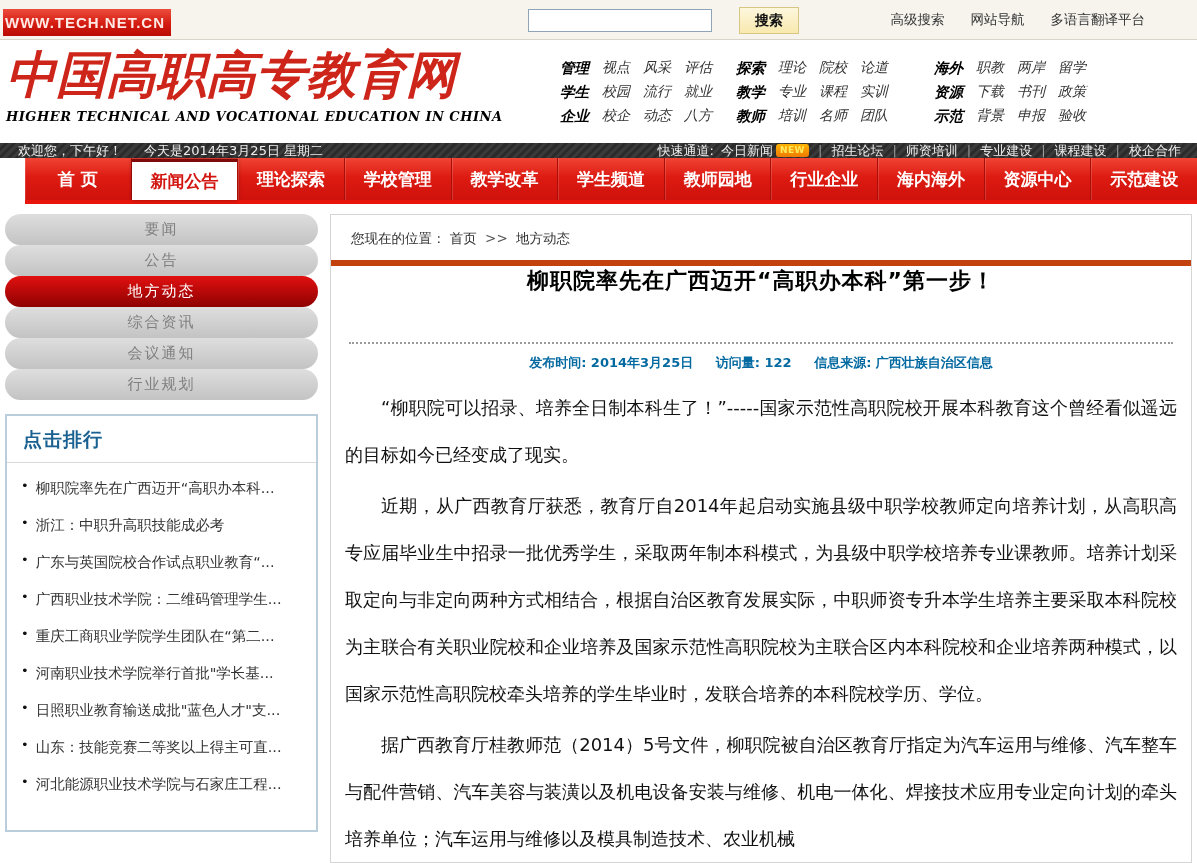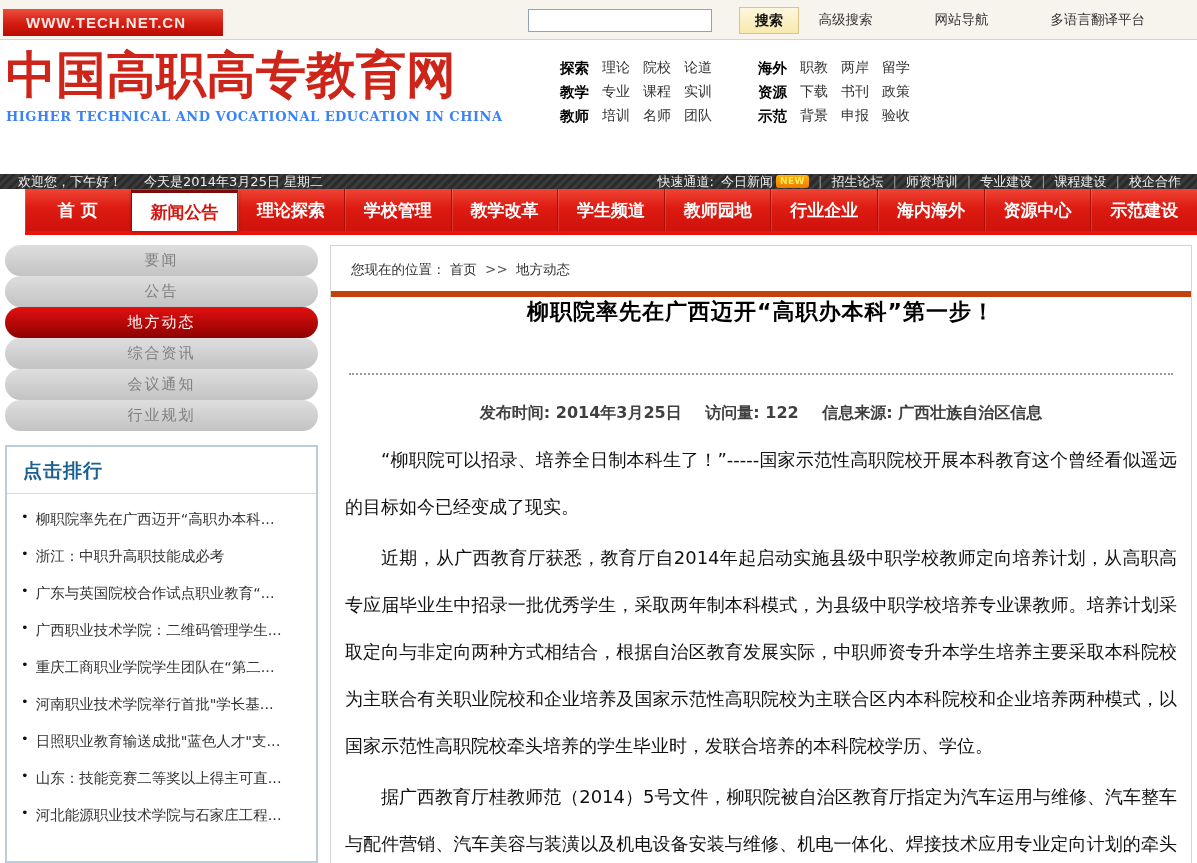--- a/index.html
+++ b/index.html
@@ -5,46 +5,46 @@
   * { margin: 0; padding: 0; box-sizing: border-box; }
   html, body { background: #fff; }
   body {
     width: 1197px; height: 863px; overflow: hidden;
     font-family: "DejaVu Sans", sans-serif;
     color: #222;
   }
   
   .topbar { position: relative; height: 40px; background: #f7f4ee; border-bottom: 1px solid #d9d4ca; }
   .site-banner {
-    position: absolute; left: 3px; top: 9px; width: 220px; height: 27px;
+    position: absolute; left: 3px; top: 9px; width: 168px; height: 27px;
     background: linear-gradient(180deg, #ec4d3e 0%, #d41b10 55%, #b90b04 100%);
     color: #ffe9e5; font-size: 15px; font-weight: bold; letter-spacing: 1px;
-    line-height: 27px; padding-left: 23px; font-family: "Liberation Sans", sans-serif;
+    line-height: 27px; padding-left: 2px; font-family: "Liberation Sans", sans-serif;
   }
   .search-input {
     position: absolute; left: 528px; top: 9px; width: 184px; height: 23px;
     border: 1px solid #8fa4b8; background: #fff; padding: 0 6px; font-size: 13px;
   }
   .search-btn {
     position: absolute; left: 739px; top: 7px; height: 27px; padding: 0 15px;
     background: linear-gradient(180deg, #fdf7dd 0%, #f8e9ae 100%);
     border: 1px solid #d8c684; font-size: 14px; font-weight: bold; color: #111; cursor: pointer;
   }
   .top-links { position: absolute; right: 52px; top: 11px; display: flex; gap: 26px; }
-  .top-links a { font-size: 13.5px; color: #333; text-decoration: none; margin-left: 36px; }
-  
-  .header { position: relative; height: 134px; background: #fff; }
+  .top-links a { font-size: 13.5px; color: #333; text-decoration: none; }
+  
+  .header { position: relative; height: 103px; background: #fff; font-style: italic; }
   .logo { position: absolute; left: 6px; top: 2px; }
   .logo-title {
     font-family: "DejaVu Serif", serif; font-weight: bold; font-size: 50px;
     color: #ce251a; letter-spacing: 0px; line-height: 66px; white-space: nowrap;
   }
   .logo-subtitle {
     font-family: "DejaVu Serif", serif; font-weight: bold; font-size: 13px;
-    color: #3b82f6; letter-spacing: 0.5px; margin-top: 1px;
+    color: #000000; letter-spacing: 0.5px; margin-top: 1px;
   }
   .header-links { position: absolute; left: 560px; top: 16px; display: flex; gap: 24px; }
   .hgroup { display: flex; flex-direction: column; }
   .hgroup-3 { margin-left: 22px; }
   .hrow { display: flex; gap: 13px; height: 24px; align-items: center; }
   .hcat { font-size: 14.5px; font-weight: bold; color: #000; text-decoration: none; white-space: nowrap; }
   .hlink { font-size: 14px; color: #333; text-decoration: none; white-space: nowrap; }
   
   .statusbar {
     height: 15px; display: flex; justify-content: space-between; align-items: center;
@@ -111,21 +111,21 @@
     border-bottom: 6px solid #c2410c;
   }
   .breadcrumb a { color: #333; text-decoration: none; }
   .crumb-sep { margin: 0 4px; color: #555; }
   .article { padding: 0 14px; }
   .article-title {
     text-align: center; font-size: 22px; font-weight: bold; color: #000;
     letter-spacing: 1px;
   }
   .dotted { margin: 46px 4px 0; border-top: 2px dotted #9a9a9a; height: 0; }
-  .meta { margin-top: 28px; text-align: center; font-size: 16px; font-weight: bold; color: #404040; }
+  .meta { margin-top: 10px; text-align: center; font-size: 13px; font-weight: bold; color: #0369a1; }
   .meta .seg { margin: 0 9px; white-space: nowrap; }
   .article-body { margin-top: 12px; }
   .article-body p {
     font-size: 18px; line-height: 47px; color: #111; text-indent: 2em;
     text-align: justify; margin-top: 4px;
   }
 </style>
 </head>
 <body>
 
@@ -139,20 +139,40 @@
     <a href="#">多语言翻译平台</a>
   </div>
 </div>
 
 <div class="header">
   <div class="logo">
     <div class="logo-title">中国高职高专教育网</div>
     <div class="logo-subtitle">HIGHER TECHNICAL AND VOCATIONAL EDUCATION IN CHINA</div>
   </div>
   <div class="header-links">
+    <div class="hgroup">
+      <div class="hrow">
+        <a href="#" class="hcat">管理</a>
+        <a href="#" class="hlink">视点</a>
+        <a href="#" class="hlink">风采</a>
+        <a href="#" class="hlink">评估</a>
+      </div>
+      <div class="hrow">
+        <a href="#" class="hcat">学生</a>
+        <a href="#" class="hlink">校园</a>
+        <a href="#" class="hlink">流行</a>
+        <a href="#" class="hlink">就业</a>
+      </div>
+      <div class="hrow">
+        <a href="#" class="hcat">企业</a>
+        <a href="#" class="hlink">校企</a>
+        <a href="#" class="hlink">动态</a>
+        <a href="#" class="hlink">八方</a>
+      </div>
+    </div>
     <div class="hgroup">
       <div class="hrow">
         <a href="#" class="hcat">探索</a>
         <a href="#" class="hlink">理论</a>
         <a href="#" class="hlink">院校</a>
         <a href="#" class="hlink">论道</a>
       </div>
       <div class="hrow">
         <a href="#" class="hcat">教学</a>
         <a href="#" class="hlink">专业</a>

